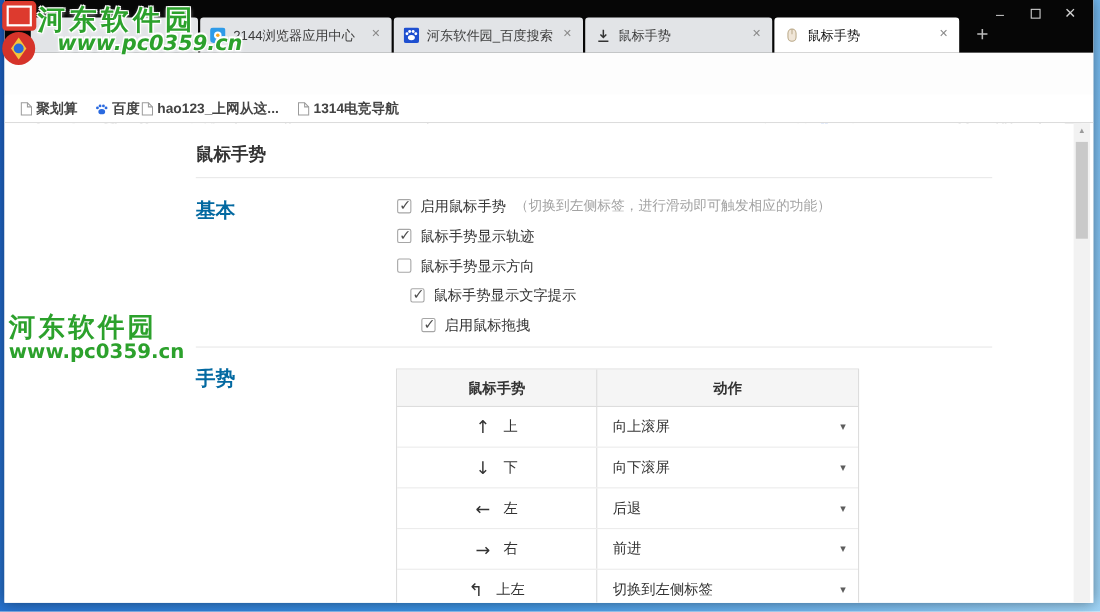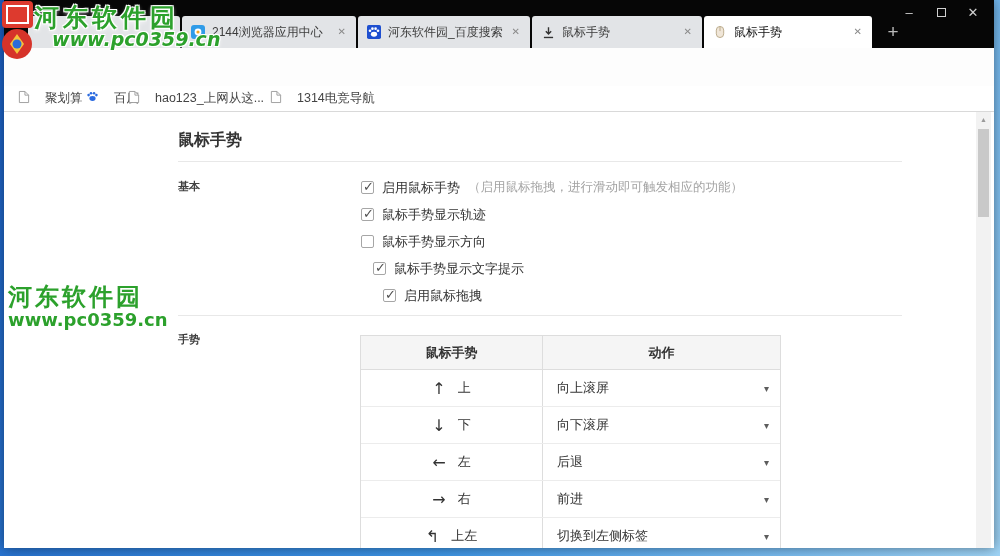--- a/index.html
+++ b/index.html
@@ -35,27 +35,27 @@
   .addr { position:absolute; left:170px; top:55px; width:552px; height:27px; background:#fff;
           border:1px solid #cfcfcf; border-radius:3px; display:flex; align-items:center; padding:0 10px; gap:8px; }
   .addr-url { flex:1; font-size:14px; color:#3e3e3e; white-space:nowrap; overflow:hidden; }
   .addr-star { color:#b5b5b5; font-size:14px; }
   .addr-chev { color:#9a9a9a; font-size:15px; }
   .ext-box { position:absolute; left:728px; top:55px; width:44px; height:27px; border:1px solid #cfcfcf; border-radius:3px;
              display:flex; align-items:center; justify-content:center; gap:4px; background:#fff; }
   .caret { color:#6e6e6e; font-size:10px; }
   
   .bookmarks { position:absolute; left:0; top:86px; width:100%; height:26px; background:#fff; border-bottom:1px solid #d9d9d9; }
-  .bm { position:absolute; top:4px; height:18px; display:flex; gap:15px; }
+  .bm { position:absolute; top:4px; height:18px; display:flex; align-items:center; gap:3px;font-weight:bold; }
   .bm-label { font-size:12.5px; color:#444; white-space:nowrap; }
   
   .content { position:absolute; left:0; top:112px; width:100%; height:436px; background:#fff; overflow:hidden; }
   .page-title { position:absolute; left:174px; top:18px; font-size:16px; font-weight:600; color:#333; }
   .hr { position:absolute; left:174px; width:724px; height:1px; background:#e8e8e8; }
-  .sec-label { position:absolute; left:174px; font-size:11px; font-weight:bold; color:#404040; }
+  .sec-label { position:absolute; left:174px; font-size:18px; font-weight:bold; color:#0369a1; }
   .opt-row { position:absolute; left:357px; height:17px; display:flex; align-items:center; gap:8px; }
   .cb { width:13px; height:13px; border:1px solid #a6a6a6; border-radius:2px; background:#fff; position:relative; flex:none; }
   .cb.checked::after { content:"✓"; position:absolute; left:1px; top:-3px; font-size:13px; color:#4f4f4f; font-weight:bold; }
   .opt-label { font-size:13px; color:#333; white-space:nowrap; }
   .opt-note { font-size:12.5px; color:#a3a3a3; white-space:nowrap; }
   .gtable { position:absolute; left:356px; top:223px; width:421px; border:1px solid #ddd; background:#fff; }
   .gt-head { display:flex; height:34px; background:#f5f5f5; border-bottom:1px solid #ddd; }
   .gt-hc { display:flex; align-items:center; justify-content:center; font-size:13px; font-weight:bold; color:#333; }
   .gt-c1w { width:182px; border-right:1px solid #ddd; }
   .gt-c2w { flex:1; }
@@ -264,21 +264,21 @@
 
   <div class="content">
     <div class="page-title">鼠标手势</div>
     <div class="hr" style="top:49px;"></div>
 
     <div class="sec-label" style="top:67px;">基本</div>
 
     <div class="opt-row" style="top:67px;">
       <span class="cb checked"></span>
       <span class="opt-label">启用鼠标手势</span>
-      <span class="opt-note">（启用鼠标拖拽，进行滑动即可触发相应的功能）</span>
+      <span class="opt-note">（切换到左侧标签，进行滑动即可触发相应的功能）</span>
     </div>
     <div class="opt-row" style="top:94px;">
       <span class="cb checked"></span>
       <span class="opt-label">鼠标手势显示轨迹</span>
     </div>
     <div class="opt-row" style="top:121px;">
       <span class="cb"></span>
       <span class="opt-label">鼠标手势显示方向</span>
     </div>
     <div class="opt-row" style="top:148px;padding-left:12px;">

